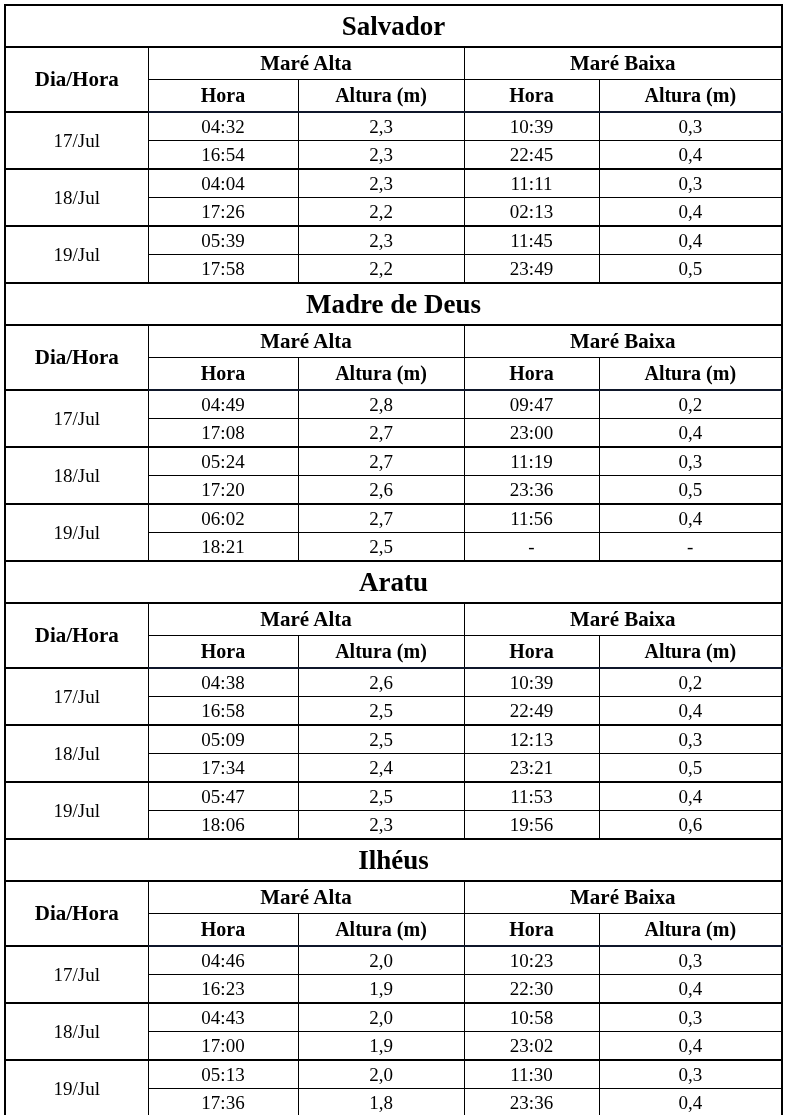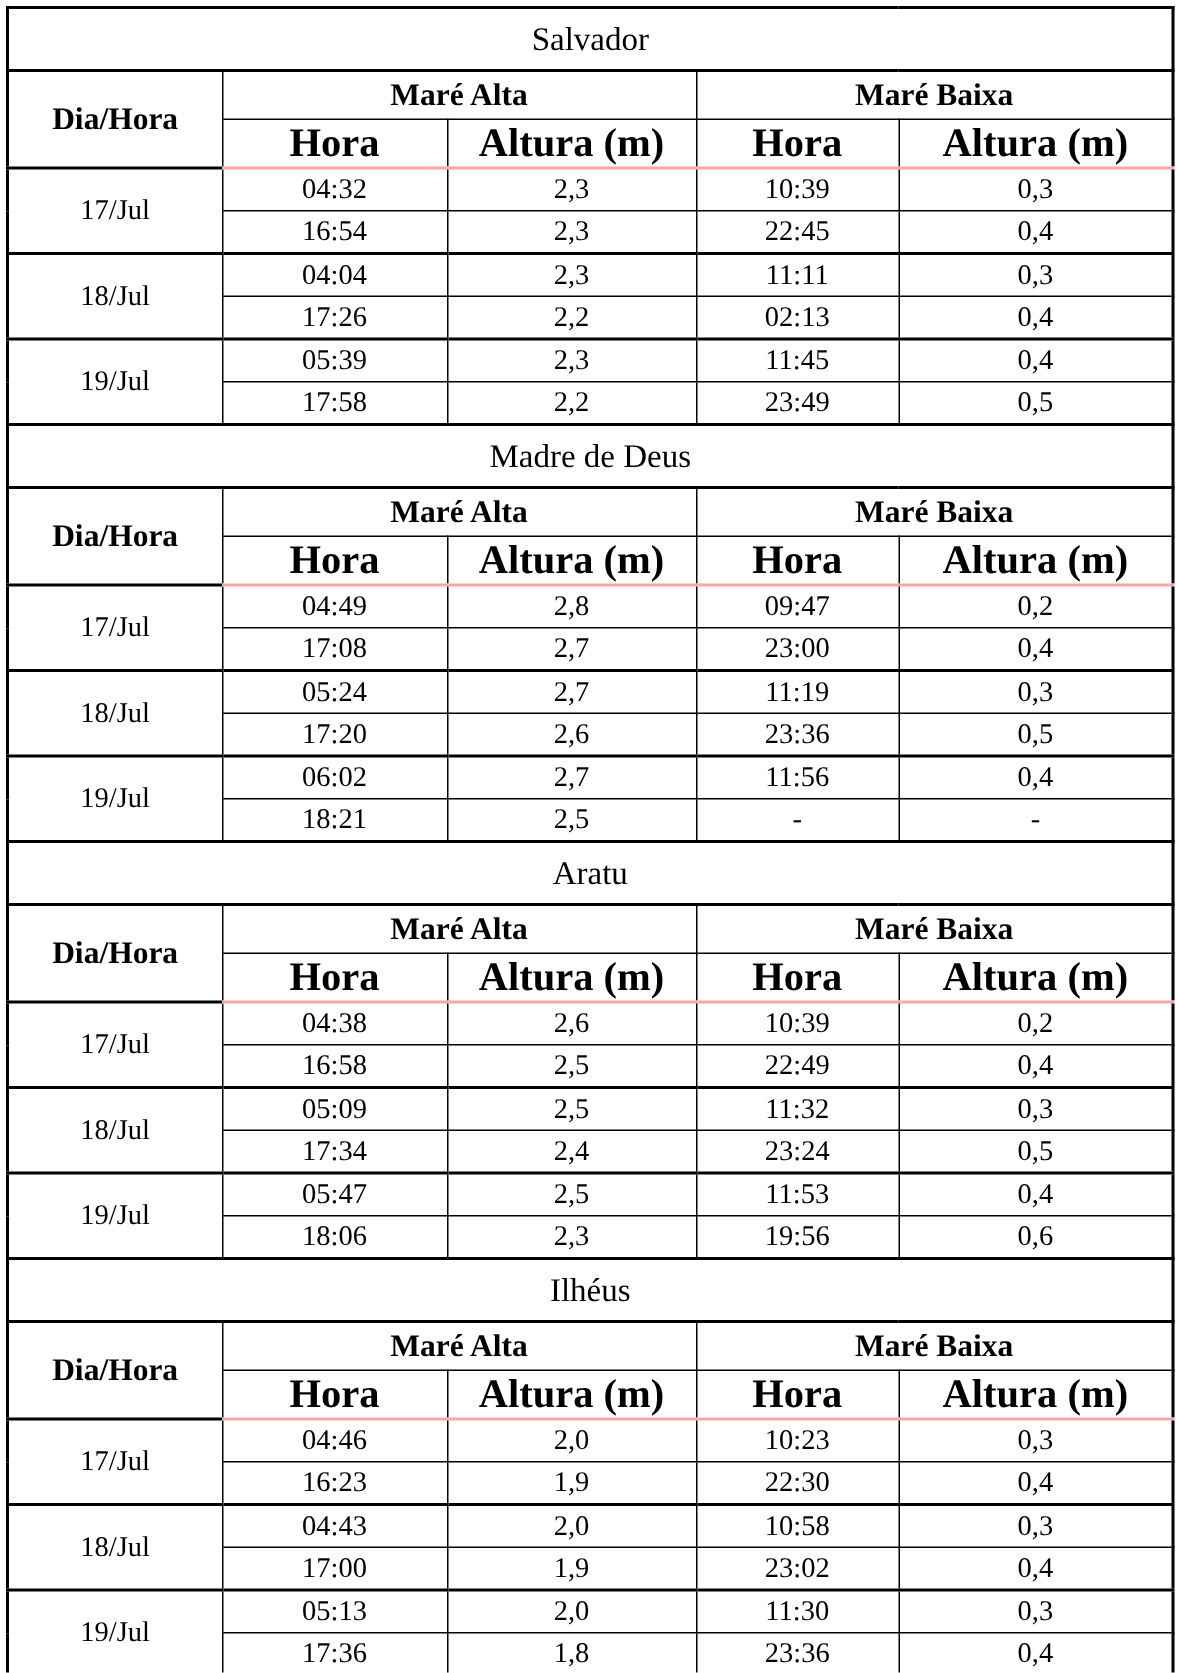--- a/index.html
+++ b/index.html
@@ -26,37 +26,37 @@
   table.tide-table td,
   table.tide-table th {
     border: 1px solid #000000;
     text-align: center;
     vertical-align: middle;
     padding: 0;
     overflow: hidden;
   }
   tr.title-row td {
     height: 40px;
-    font-weight: normal;
-    font-size: 22px;
+    font-weight: bold;
+    font-size: 27px;
     border-top: 2px solid #000000;
     border-bottom: 2px solid #000000;
     border-left: 2px solid #000000;
     border-right: 2px solid #000000;
   }
   tr.group-row th {
     height: 31px;
     font-weight: bold;
     font-size: 21px;
   }
   tr.sub-row th {
     height: 31px;
     font-weight: bold;
-    font-size: 27px;
-    border-bottom: 2px solid #fca5a5;
+    font-size: 20px;
+    border-bottom: 2px solid #0f172a;
   }
   th.day-head {
     font-weight: bold;
     font-size: 21px;
   }
   td.day-label {
     font-weight: bold;
     font-size: 19px;
   }
   tr.data-row td {
@@ -211,27 +211,27 @@
         <tr class="data-row">
           <td>16:58</td>
           <td>2,5</td>
           <td>22:49</td>
           <td>0,4</td>
         </tr>
         <tr class="data-row day-start">
           <td class="day-label" rowspan="2">18/Jul</td>
           <td>05:09</td>
           <td>2,5</td>
-          <td>11:32</td>
+          <td>12:13</td>
           <td>0,3</td>
         </tr>
         <tr class="data-row">
           <td>17:34</td>
           <td>2,4</td>
-          <td>23:24</td>
+          <td>23:21</td>
           <td>0,5</td>
         </tr>
         <tr class="data-row day-start">
           <td class="day-label" rowspan="2">19/Jul</td>
           <td>05:47</td>
           <td>2,5</td>
           <td>11:53</td>
           <td>0,4</td>
         </tr>
         <tr class="data-row">

